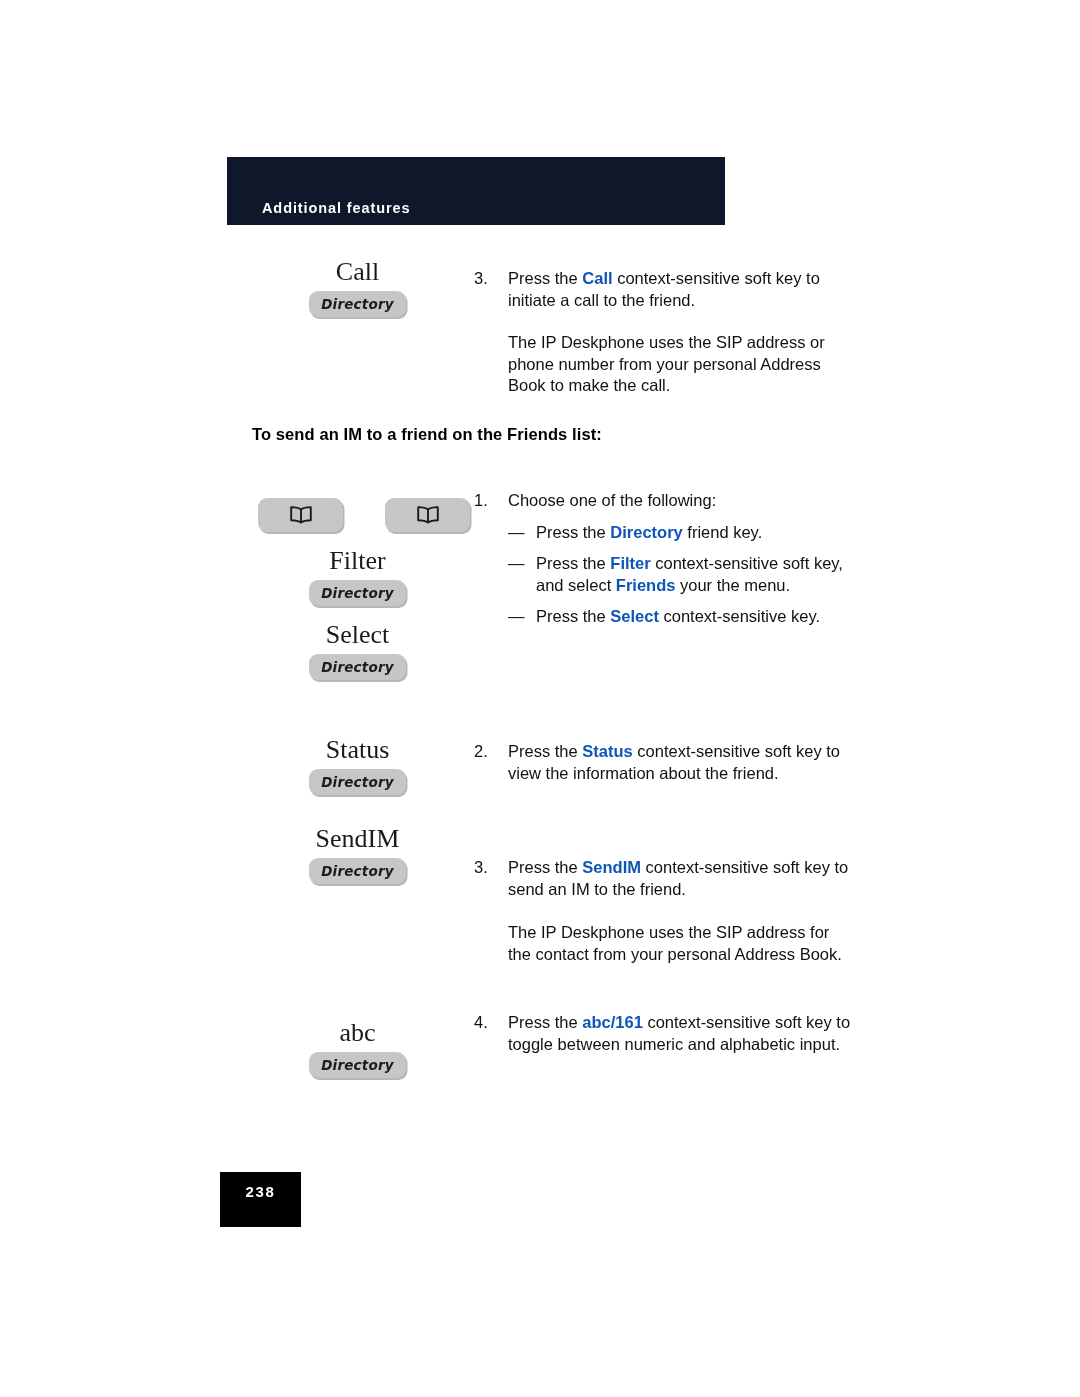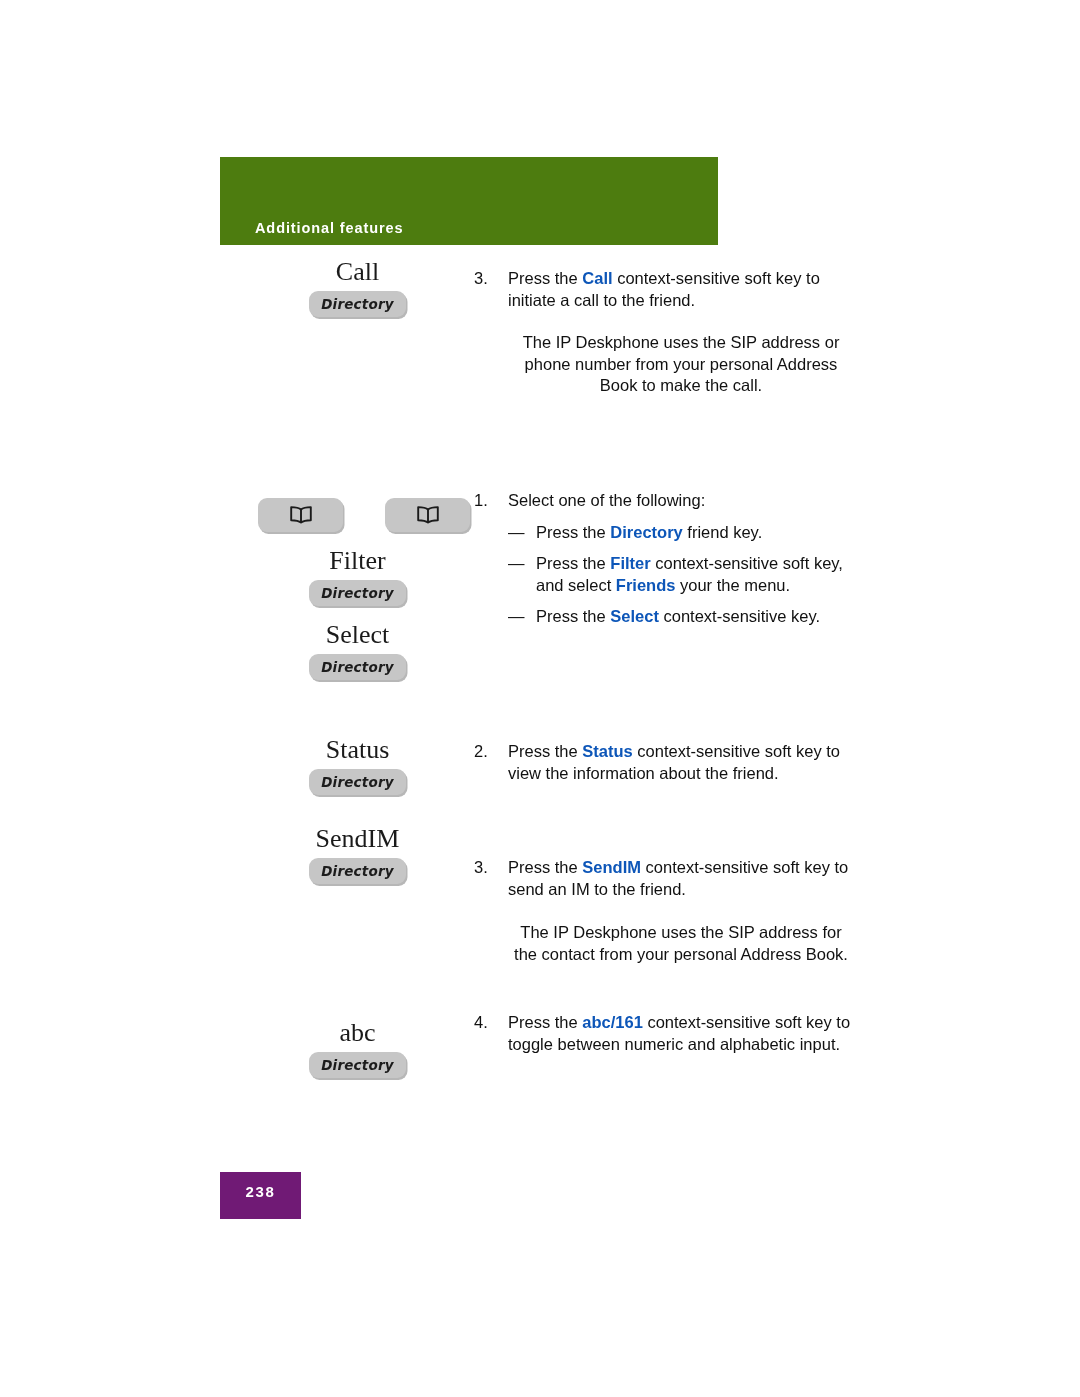--- a/index.html
+++ b/index.html
@@ -12,25 +12,25 @@
     height: 1397px;
     position: relative;
     font-family: "Liberation Sans", sans-serif;
     color: #000000;
     overflow: hidden;
   }
 
   
   .header-banner {
     position: absolute;
-    left: 220px;
+    left: 227px;
     top: 157px;
     width: 498px;
-    height: 88px;
-    background: #4d7c0f;
+    height: 68px;
+    background: #0f172a;
     box-sizing: border-box;
   }
   .header-banner-label {
     position: absolute;
     left: 35px;
     bottom: 9px;
     color: #ffffff;
     font-size: 14.5px;
     font-weight: bold;
     letter-spacing: 0.9px;
@@ -113,21 +113,20 @@
   .instr-num {
     width: 34px;
     flex: 0 0 34px;
     font-size: 16.5px;
   }
   .instr-text {
     flex: 1 1 auto;
   }
   .instr-cont {
     margin-left: 34px;
-    text-align: center;
   }
   .sub-row {
     display: flex;
     align-items: flex-start;
     margin-left: 34px;
   }
   .sub-dash {
     width: 28px;
     flex: 0 0 28px;
   }
@@ -149,22 +148,22 @@
     color: #000000;
     letter-spacing: 0.1px;
   }
 
   
   .page-footer {
     position: absolute;
     left: 220px;
     top: 1172px;
     width: 81px;
-    height: 47px;
-    background: #701a75;
+    height: 55px;
+    background: #000000;
   }
   .page-footer-num {
     position: absolute;
     left: 0;
     right: 0;
     top: 11px;
     text-align: center;
     color: #ffffff;
     font-size: 15px;
     font-weight: bold;
@@ -186,20 +185,21 @@
   </div>
 
   <div class="instr-block" style="top:268px;">
     <div class="instr-row">
       <div class="instr-num">3.</div>
       <div class="instr-text"><span>Press the </span><span class="kw">Call</span><span> context-sensitive soft key to initiate a call to the friend.</span></div>
     </div>
     <div class="instr-cont" style="margin-top:21px;">The IP Deskphone uses the SIP address or phone number from your personal Address Book to make the call.</div>
   </div>
 
+  <div class="section-heading">To send an IM to a friend on the Friends list:</div>
 
   <div class="fixedkey-row" style="top:498px;">
     <div class="fixedkey-btn" style="left:8px;">
       <span>
         <svg width="24" height="18" viewBox="0 0 24 18" aria-hidden="true">
           <path d="M12 3.6 C9.8 1.6 6.2 1.1 2.2 1.1 L2.2 14.2 C6.2 14.2 9.8 14.8 12 16.6 C14.2 14.8 17.8 14.2 21.8 14.2 L21.8 1.1 C17.8 1.1 14.2 1.6 12 3.6 Z" fill="none" stroke="#1b1b1b" stroke-width="1.9" stroke-linejoin="round"></path>
           <path d="M12 3.6 L12 16.6" fill="none" stroke="#1b1b1b" stroke-width="1.9"></path>
         </svg>
       </span>
     </div>
@@ -219,21 +219,21 @@
   </div>
 
   <div class="keycol" style="top:621px;">
     <div class="key-label">Select</div>
     <div class="softkey-btn">Directory</div>
   </div>
 
   <div class="instr-block" style="top:490px;">
     <div class="instr-row">
       <div class="instr-num">1.</div>
-      <div class="instr-text">Select one of the following:</div>
+      <div class="instr-text">Choose one of the following:</div>
     </div>
 
     <div class="sub-row" style="margin-top:10px;">
       <div class="sub-dash">—</div>
       <div class="sub-text"><span>Press the </span><span class="kw">Directory</span><span> friend key.</span></div>
     </div>
 
     <div class="sub-row" style="margin-top:10px;">
       <div class="sub-dash">—</div>
       <div class="sub-text"><span>Press the </span><span class="kw">Filter</span><span> context-sensitive soft key, and select </span><span class="kw">Friends</span><span> your the menu.</span></div>

